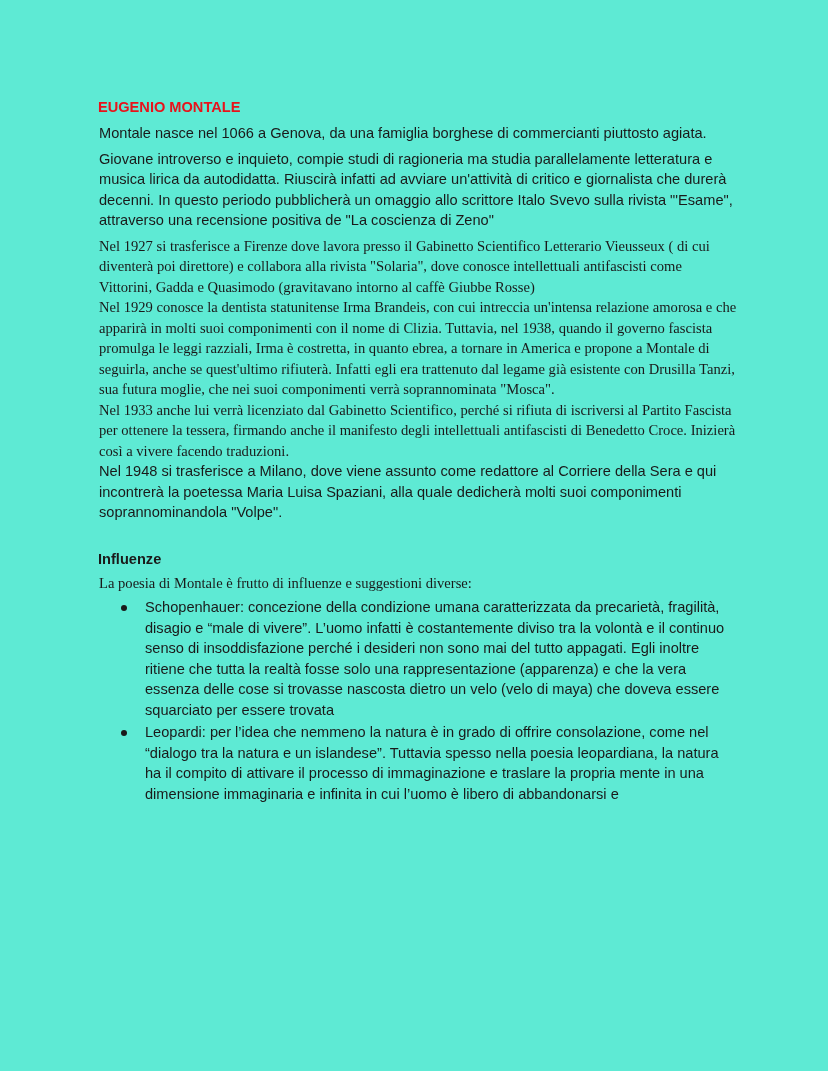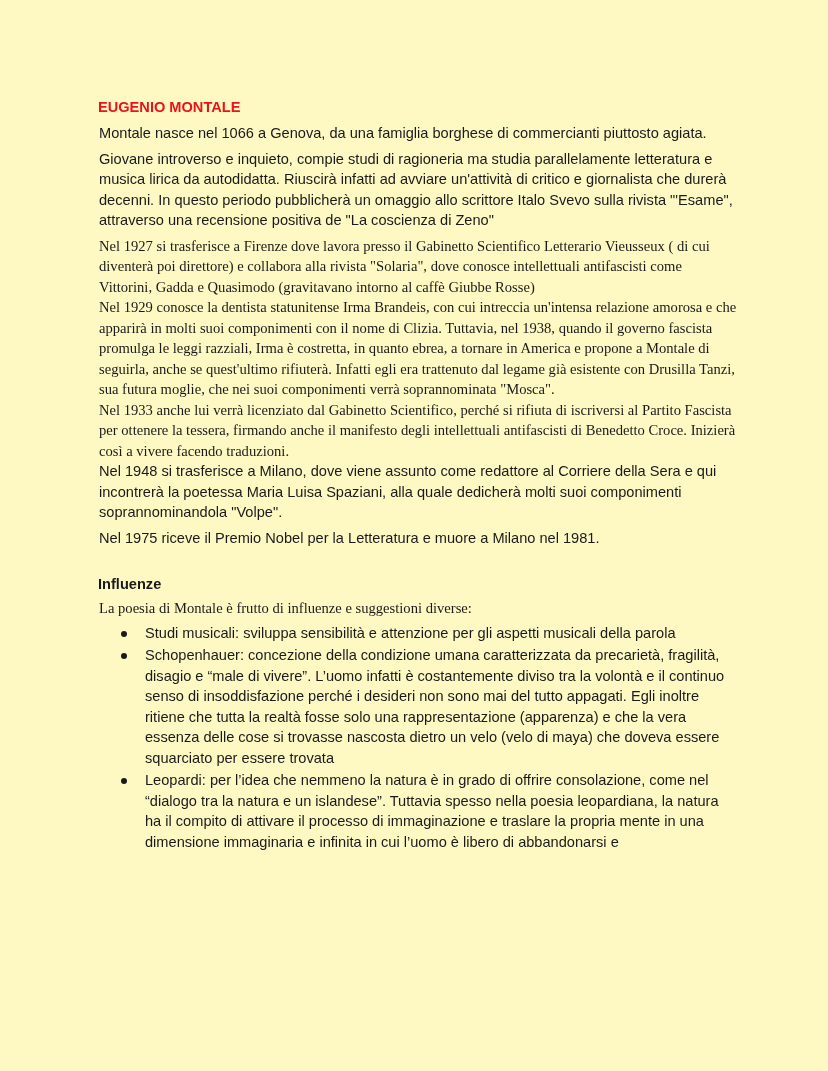--- a/index.html
+++ b/index.html
@@ -14,21 +14,21 @@
       overflow: hidden;
       font-family: "Liberation Sans", sans-serif;
       color: #1a1a1a;
     }
     .page {
       position: absolute;
       left: 0;
       top: 0;
       width: 828px;
       height: 1071px;
-      background: #fef9c3;
+      background: #5eead4;
     }
     .doc {
       position: absolute;
       left: 98px;
       top: 97px;
       width: 640px;
       font-size: 14.6px;
       line-height: 20.5px;
     }
     .title {
@@ -73,30 +73,25 @@
 <div class="page">
   <div class="doc">
     <div class="title" style="color: rgb(232, 19, 27);">EUGENIO MONTALE</div>
 
     <div class="p">Montale nasce nel 1066 a Genova, da una famiglia borghese di commercianti piuttosto agiata.</div>
     <div class="p">Giovane introverso e inquieto, compie studi di ragioneria ma studia parallelamente letteratura e musica lirica da autodidatta. Riuscirà infatti ad avviare un'attività di critico e giornalista che durerà decenni. In questo periodo pubblicherà un omaggio allo scrittore Italo Svevo sulla rivista "'Esame", attraverso una recensione positiva de  "La coscienza di Zeno"</div>
     <div class="p tight">Nel 1927 si trasferisce a Firenze dove lavora presso il Gabinetto Scientifico Letterario Vieusseux ( di cui diventerà poi direttore) e collabora alla rivista "Solaria", dove conosce intellettuali antifascisti  come Vittorini, Gadda e Quasimodo (gravitavano intorno al caffè Giubbe Rosse)</div>
     <div class="p tight">Nel 1929 conosce la dentista statunitense Irma Brandeis, con cui intreccia un'intensa relazione amorosa e che apparirà in molti suoi componimenti con il nome di Clizia. Tuttavia, nel 1938, quando il governo fascista promulga le leggi razziali, Irma è costretta, in quanto ebrea, a tornare in America e propone a Montale di seguirla, anche se quest'ultimo rifiuterà. Infatti egli era trattenuto dal legame già esistente con Drusilla Tanzi, sua futura moglie, che nei suoi componimenti verrà soprannominata "Mosca".</div>
     <div class="p tight">Nel 1933 anche lui verrà licenziato dal Gabinetto Scientifico, perché si rifiuta di iscriversi al Partito Fascista per ottenere la tessera, firmando anche il manifesto degli intellettuali antifascisti di Benedetto Croce. Inizierà così a vivere facendo traduzioni.</div>
     <div class="p">Nel 1948 si trasferisce a Milano, dove viene assunto come redattore al Corriere della Sera e qui incontrerà la poetessa Maria Luisa Spaziani, alla quale dedicherà molti suoi componimenti soprannominandola "Volpe".</div>
-    <div class="p">Nel 1975 riceve il Premio Nobel per la Letteratura e muore a Milano nel 1981.</div>
 
     <div class="subtitle">Influenze</div>
     <div class="p tight">La poesia di Montale è frutto di influenze e suggestioni diverse:</div>
 
     <ul class="bullets">
-      <li>
-        <span class="bullet-dot"></span>
-        <span>Studi musicali: sviluppa sensibilità e attenzione per gli aspetti musicali della parola</span>
-      </li>
       <li>
         <span class="bullet-dot"></span>
         <span>Schopenhauer: concezione della condizione umana caratterizzata da precarietà, fragilità, disagio e “male di vivere”. L’uomo infatti è costantemente diviso tra la volontà e il continuo senso di insoddisfazione perché i desideri non sono mai del tutto appagati. Egli inoltre ritiene  che tutta la realtà fosse solo una rappresentazione (apparenza) e che la vera essenza delle cose si trovasse nascosta dietro un velo (velo di maya) che doveva essere squarciato per essere trovata</span>
       </li>
       <li>
         <span class="bullet-dot"></span>
         <span>Leopardi: per l’idea che nemmeno la natura è in grado di offrire consolazione, come nel “dialogo tra la natura e un islandese”. Tuttavia spesso nella poesia leopardiana, la natura ha il compito di attivare il processo di immaginazione e traslare la propria mente in una dimensione immaginaria e infinita  in cui l’uomo è libero di abbandonarsi e</span>
       </li>
     </ul>
   </div>

